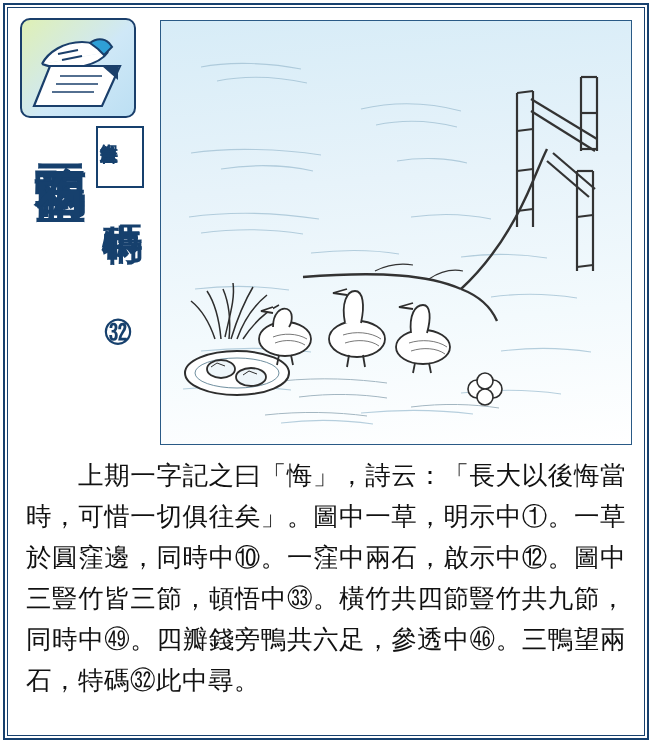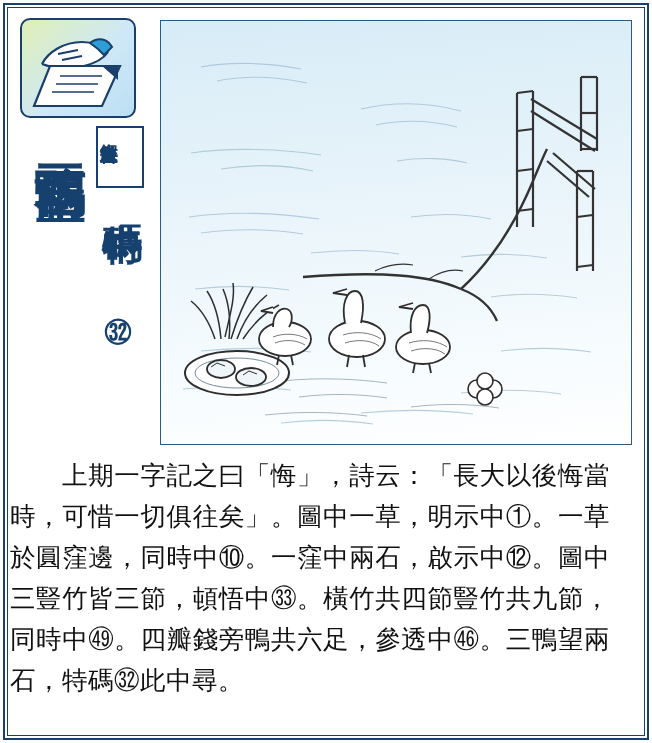--- a/index.html
+++ b/index.html
@@ -144,21 +144,21 @@
     height: 425px;
     border: 1px solid #2a5a86;
     box-sizing: border-box;
     background: linear-gradient(175deg,#d7ecf7 0%, #e7f3fa 38%, #f3fafd 70%, #ffffff 100%);
     overflow: hidden;
   }
 
   
   .article {
     position: absolute;
-    left: 10px;
+    left: 26px;
     top: 455px;
     width: 600px;
     font-family: "DejaVu Serif", "Liberation Serif", serif;
     font-size: 25.5px;
     line-height: 41px;
     color: #111111;
     text-align: justify;
     text-justify: inter-character;
     letter-spacing: 0.5px;
   }

